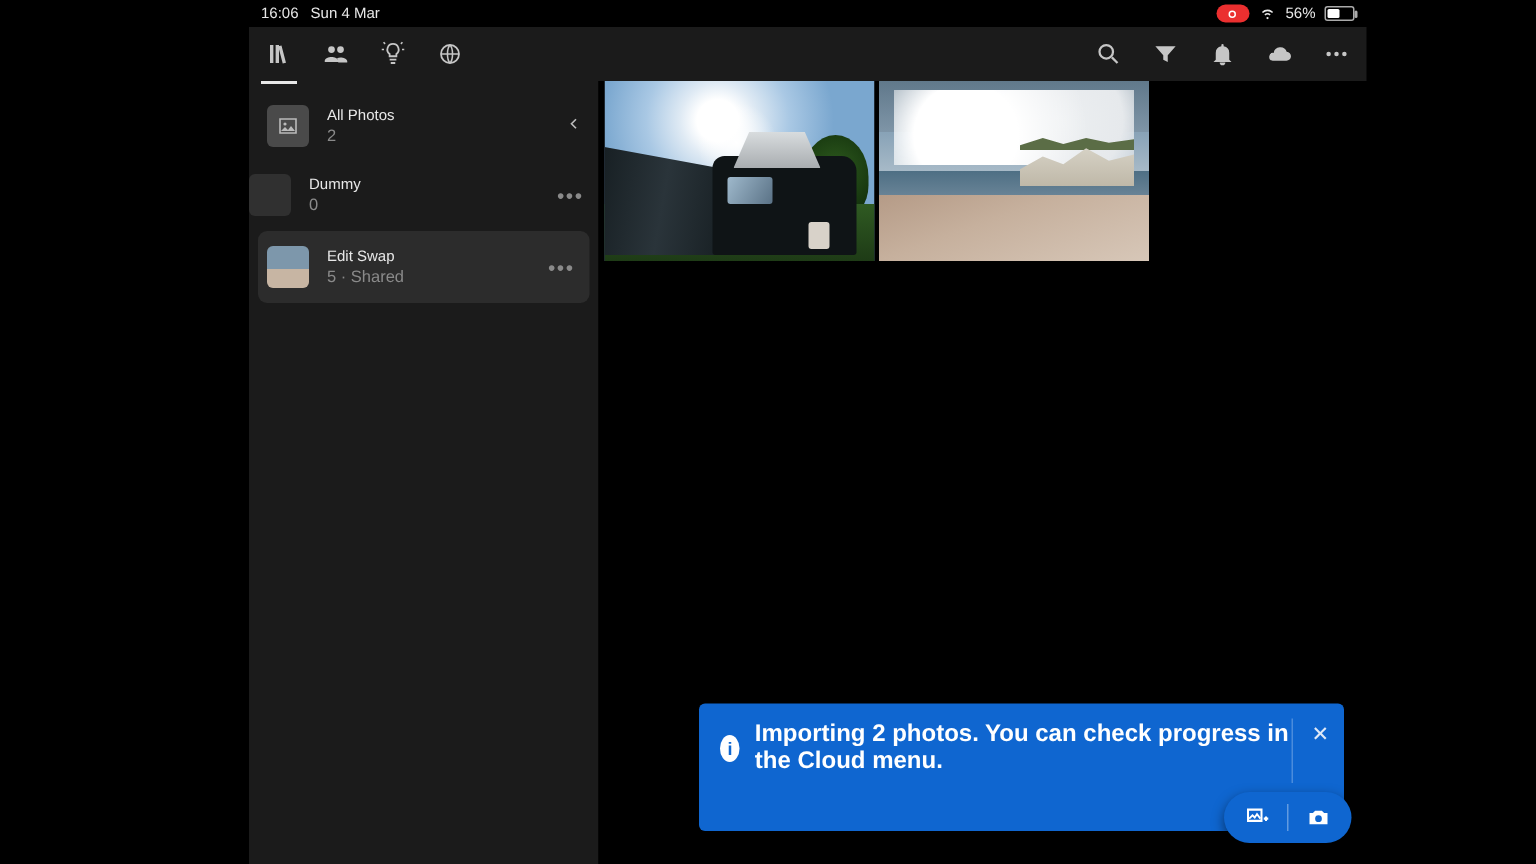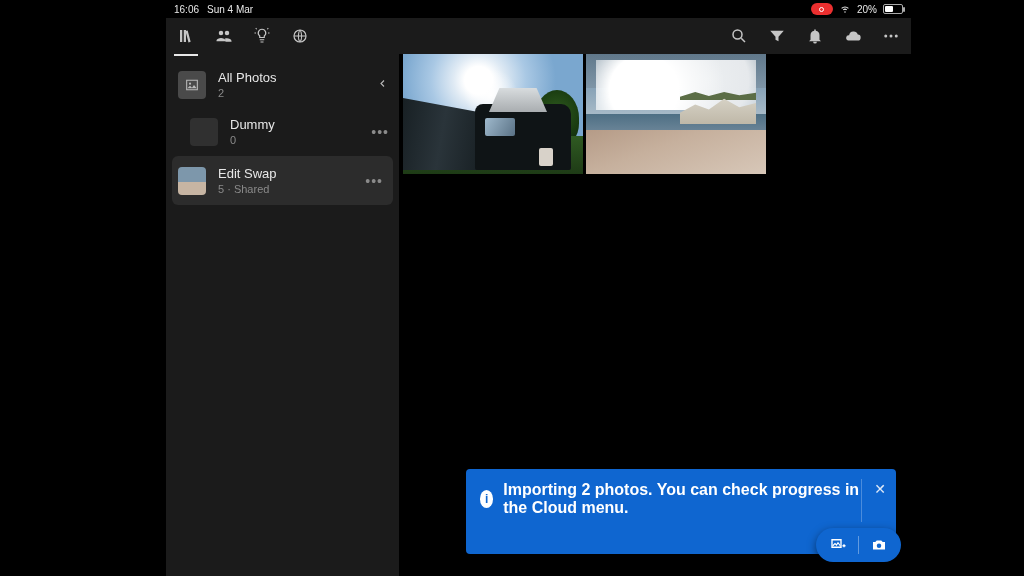--- a/index.html
+++ b/index.html
@@ -40,27 +40,27 @@
   .tb-icon svg{width:18px;height:18px;}
   .tab-underline{position:relative;}
   .tab-underline:after{content:"";position:absolute;left:-2px;right:-2px;bottom:-10px;height:2px;background:#e8e8e8;}
   
   .workspace{display:flex;height:calc(100% - 54px);}
   .sidebar{width:233px;background:#1b1b1b;padding:8px 0;}
   .all-photos-row{display:flex;align-items:center;padding:8px 12px;gap:12px;position:relative;}
   .all-photos-thumb{width:28px;height:28px;background:#4a4a4a;border-radius:4px;display:flex;align-items:center;justify-content:center;}
   .all-photos-thumb svg{width:16px;height:16px;fill:#bbb;}
   .row-main{display:flex;flex-direction:column;}
-  .row-title{font-size:13px;color:#e8e8e8;}
+  .row-title{font-size:10px;color:#e8e8e8;}
   .row-sub{font-size:11px;color:#8a8a8a;margin-top:2px;}
   .collapse-chevron{position:absolute;right:10px;top:50%;transform:translateY(-50%);color:#bbb;font-size:13px;cursor:pointer;}
   .albums-header{display:flex;align-items:center;justify-content:space-between;padding:18px 12px 6px 12px;}
   .albums-lbl{font-size:10.5px;letter-spacing:0.06em;color:#8a8a8a;font-weight:600;}
   .albums-actions{display:flex;gap:14px;align-items:center;}
-  .album-row{display:flex;align-items:center;padding:10px 24px;gap:12px;position:relative;cursor:pointer;}
+  .album-row{display:flex;align-items:center;padding:10px 0;gap:12px;position:relative;cursor:pointer;}
   .album-row.selected{background:#2c2c2c;border-radius:6px;margin:0 6px;padding:10px 6px 10px 6px;}
   .album-thumb{width:28px;height:28px;background:#303030;border-radius:4px;overflow:hidden;}
   .album-dots{position:absolute;right:10px;top:50%;transform:translateY(-50%);color:#8a8a8a;font-size:14px;letter-spacing:1px;cursor:pointer;}
   .content{flex:1;background:#000;position:relative;}
   .content-header{display:flex;align-items:center;justify-content:space-between;padding:10px 14px 8px 14px;}
   .content-title{font-size:14px;font-weight:600;color:#e8e8e8;}
   .content-count{font-size:12px;color:#7a7a7a;margin-left:6px;font-weight:400;}
   .avatar-add{width:22px;height:22px;border-radius:50%;background:#616161;display:flex;align-items:center;justify-content:center;position:relative;cursor:pointer;}
   .avatar-add svg{width:12px;height:12px;fill:#1b1b1b;}
   .avatar-plus{position:absolute;right:-3px;bottom:-3px;width:11px;height:11px;border-radius:50%;background:#1b1b1b;color:#e8e8e8;font-size:9px;line-height:11px;text-align:center;}
@@ -113,21 +113,21 @@
     </div>
     <div class="status-right">
       <span class="rec-pill">
           <span class="rec-dot"></span>
         </span>
       <span class="wifi-ic">
         <svg viewBox="0 0 24 24" width="12" height="12" fill="#e8e8e8">
             <path d="M12 18.5a1.5 1.5 0 1 0 0 3 1.5 1.5 0 0 0 0-3zm-4.2-3.3 1.5 1.5a4 4 0 0 1 5.4 0l1.5-1.5a6.1 6.1 0 0 0-8.4 0zM4.5 11.9 6 13.4a8.5 8.5 0 0 1 12 0l1.5-1.5a10.6 10.6 0 0 0-15 0z"></path>
           </svg>
       </span>
-      <span>20%</span>
+      <span>56%</span>
       <span class="batt">
           <span class="batt-fill"></span>
         </span>
     </div>
   </div>
 
   <div class="top-toolbar">
     <div class="toolbar-group">
       <span class="tb-icon tab-underline">
         <svg viewBox="0 0 24 24">

